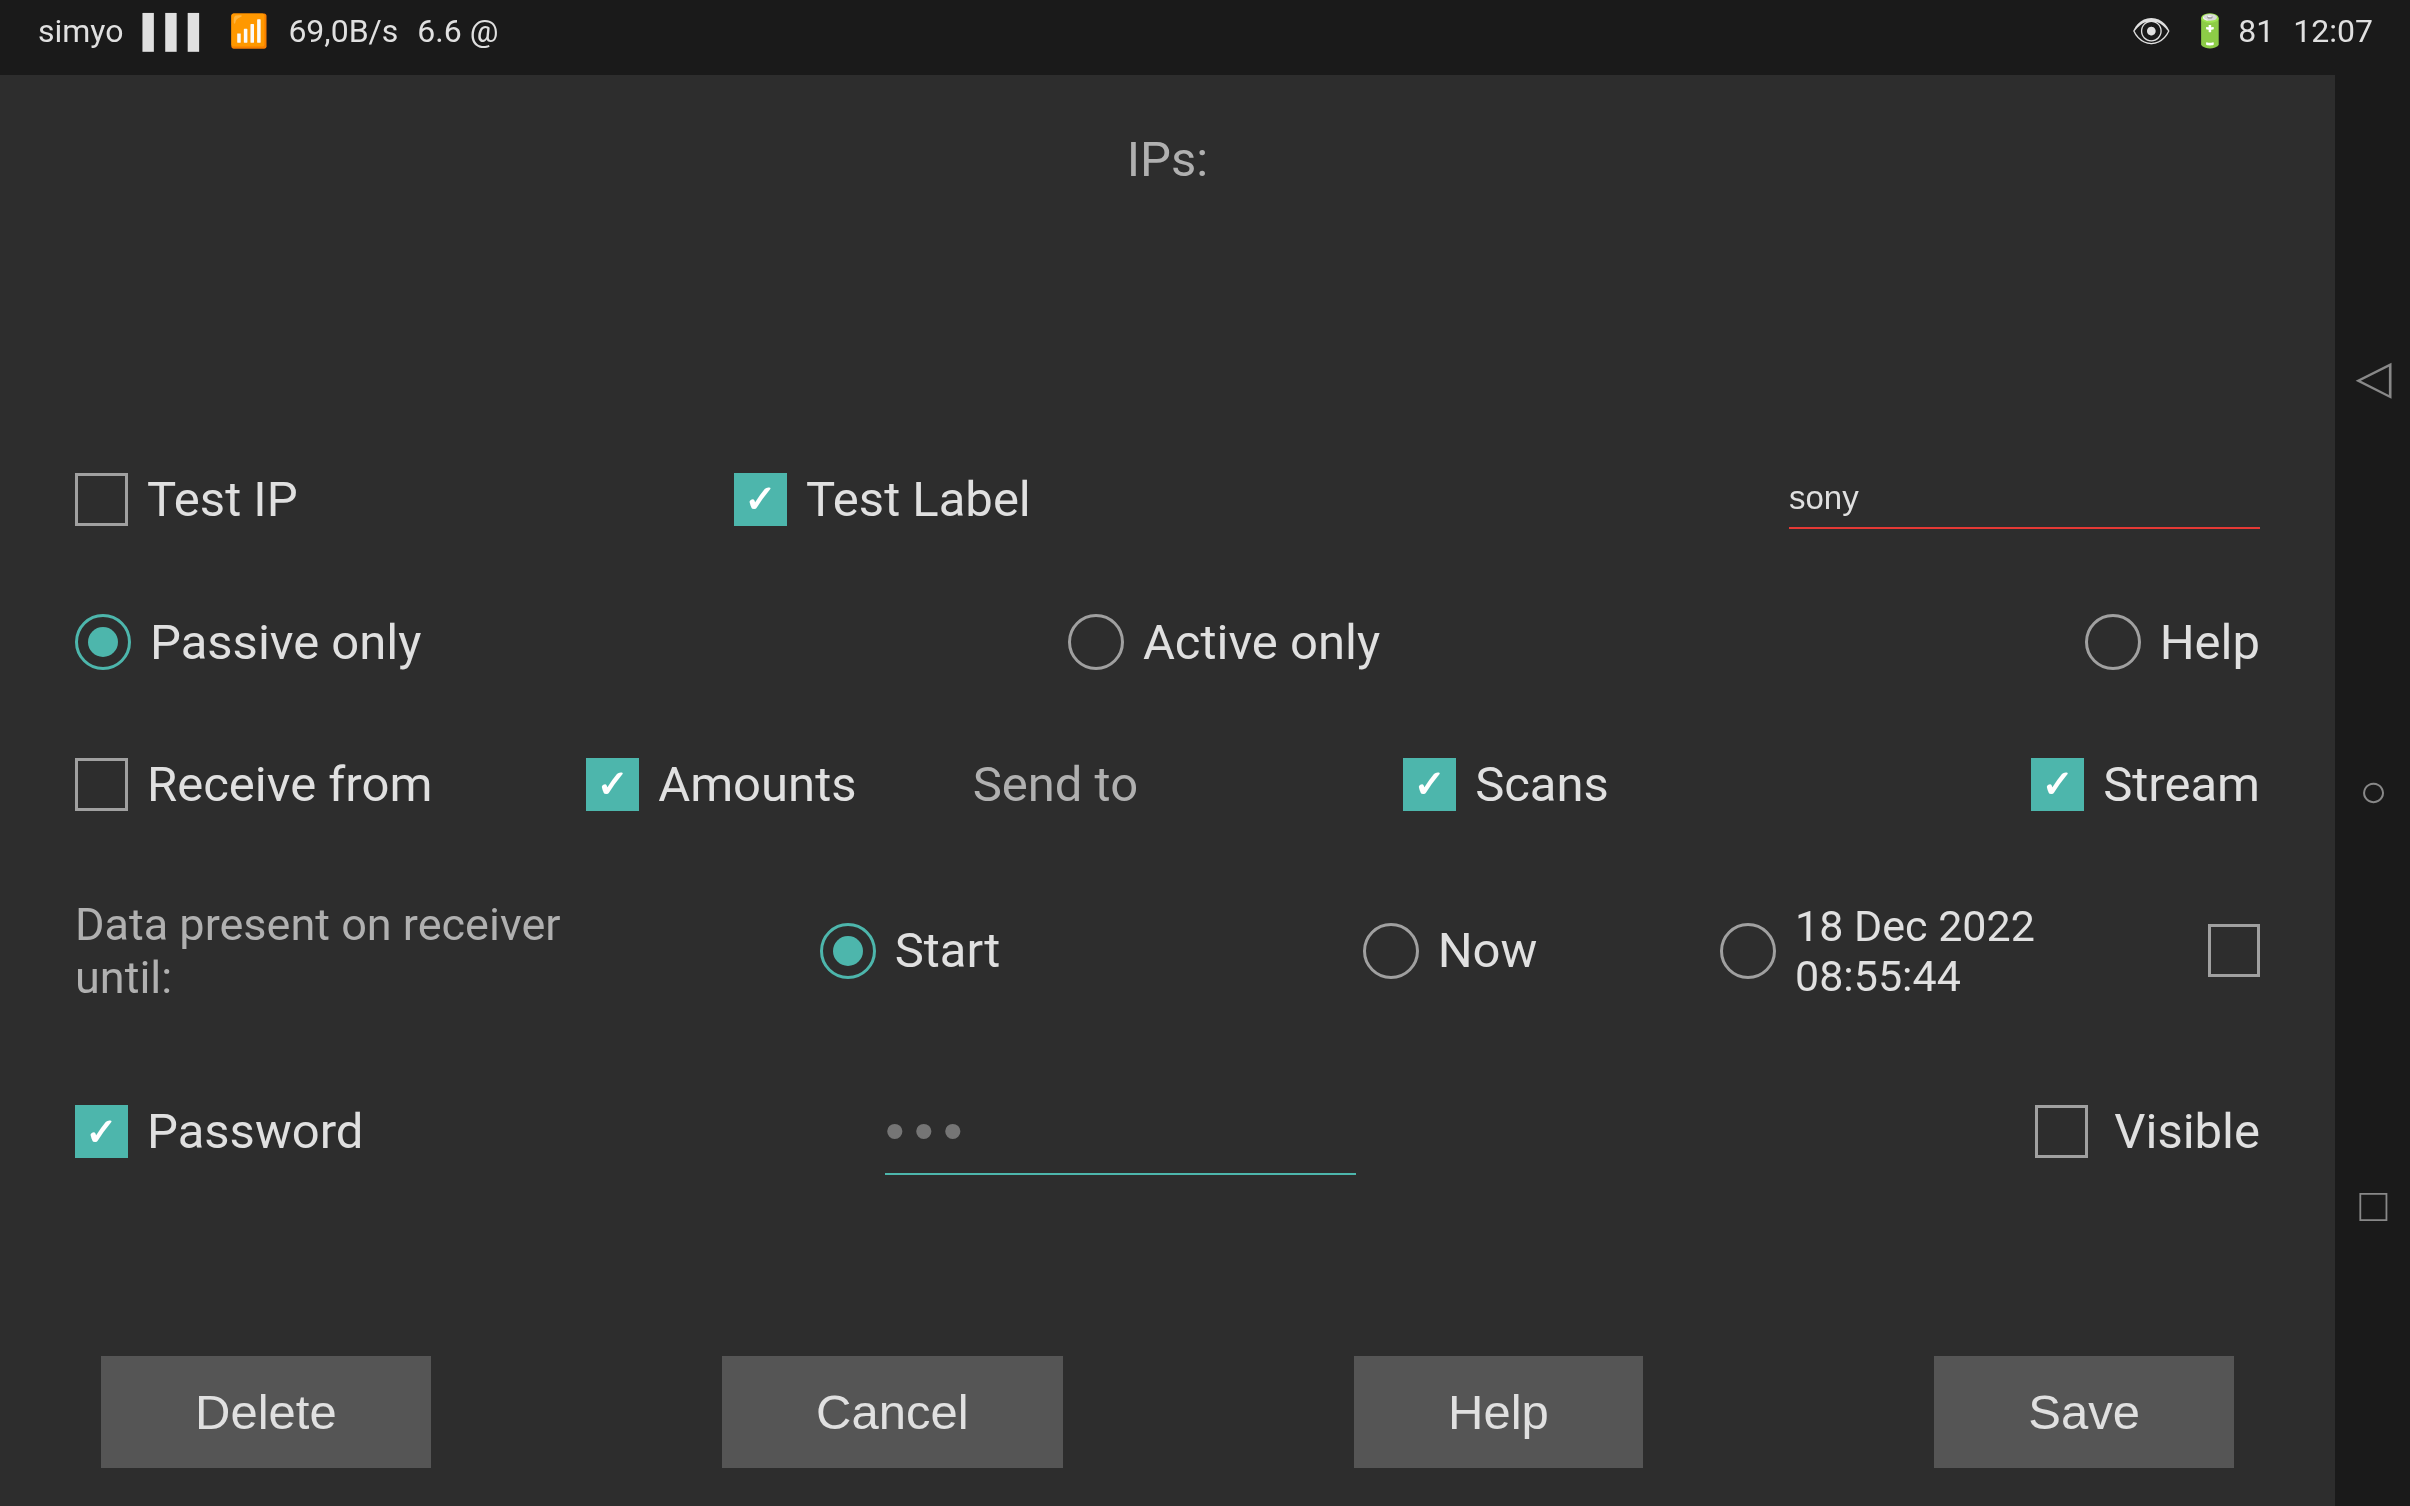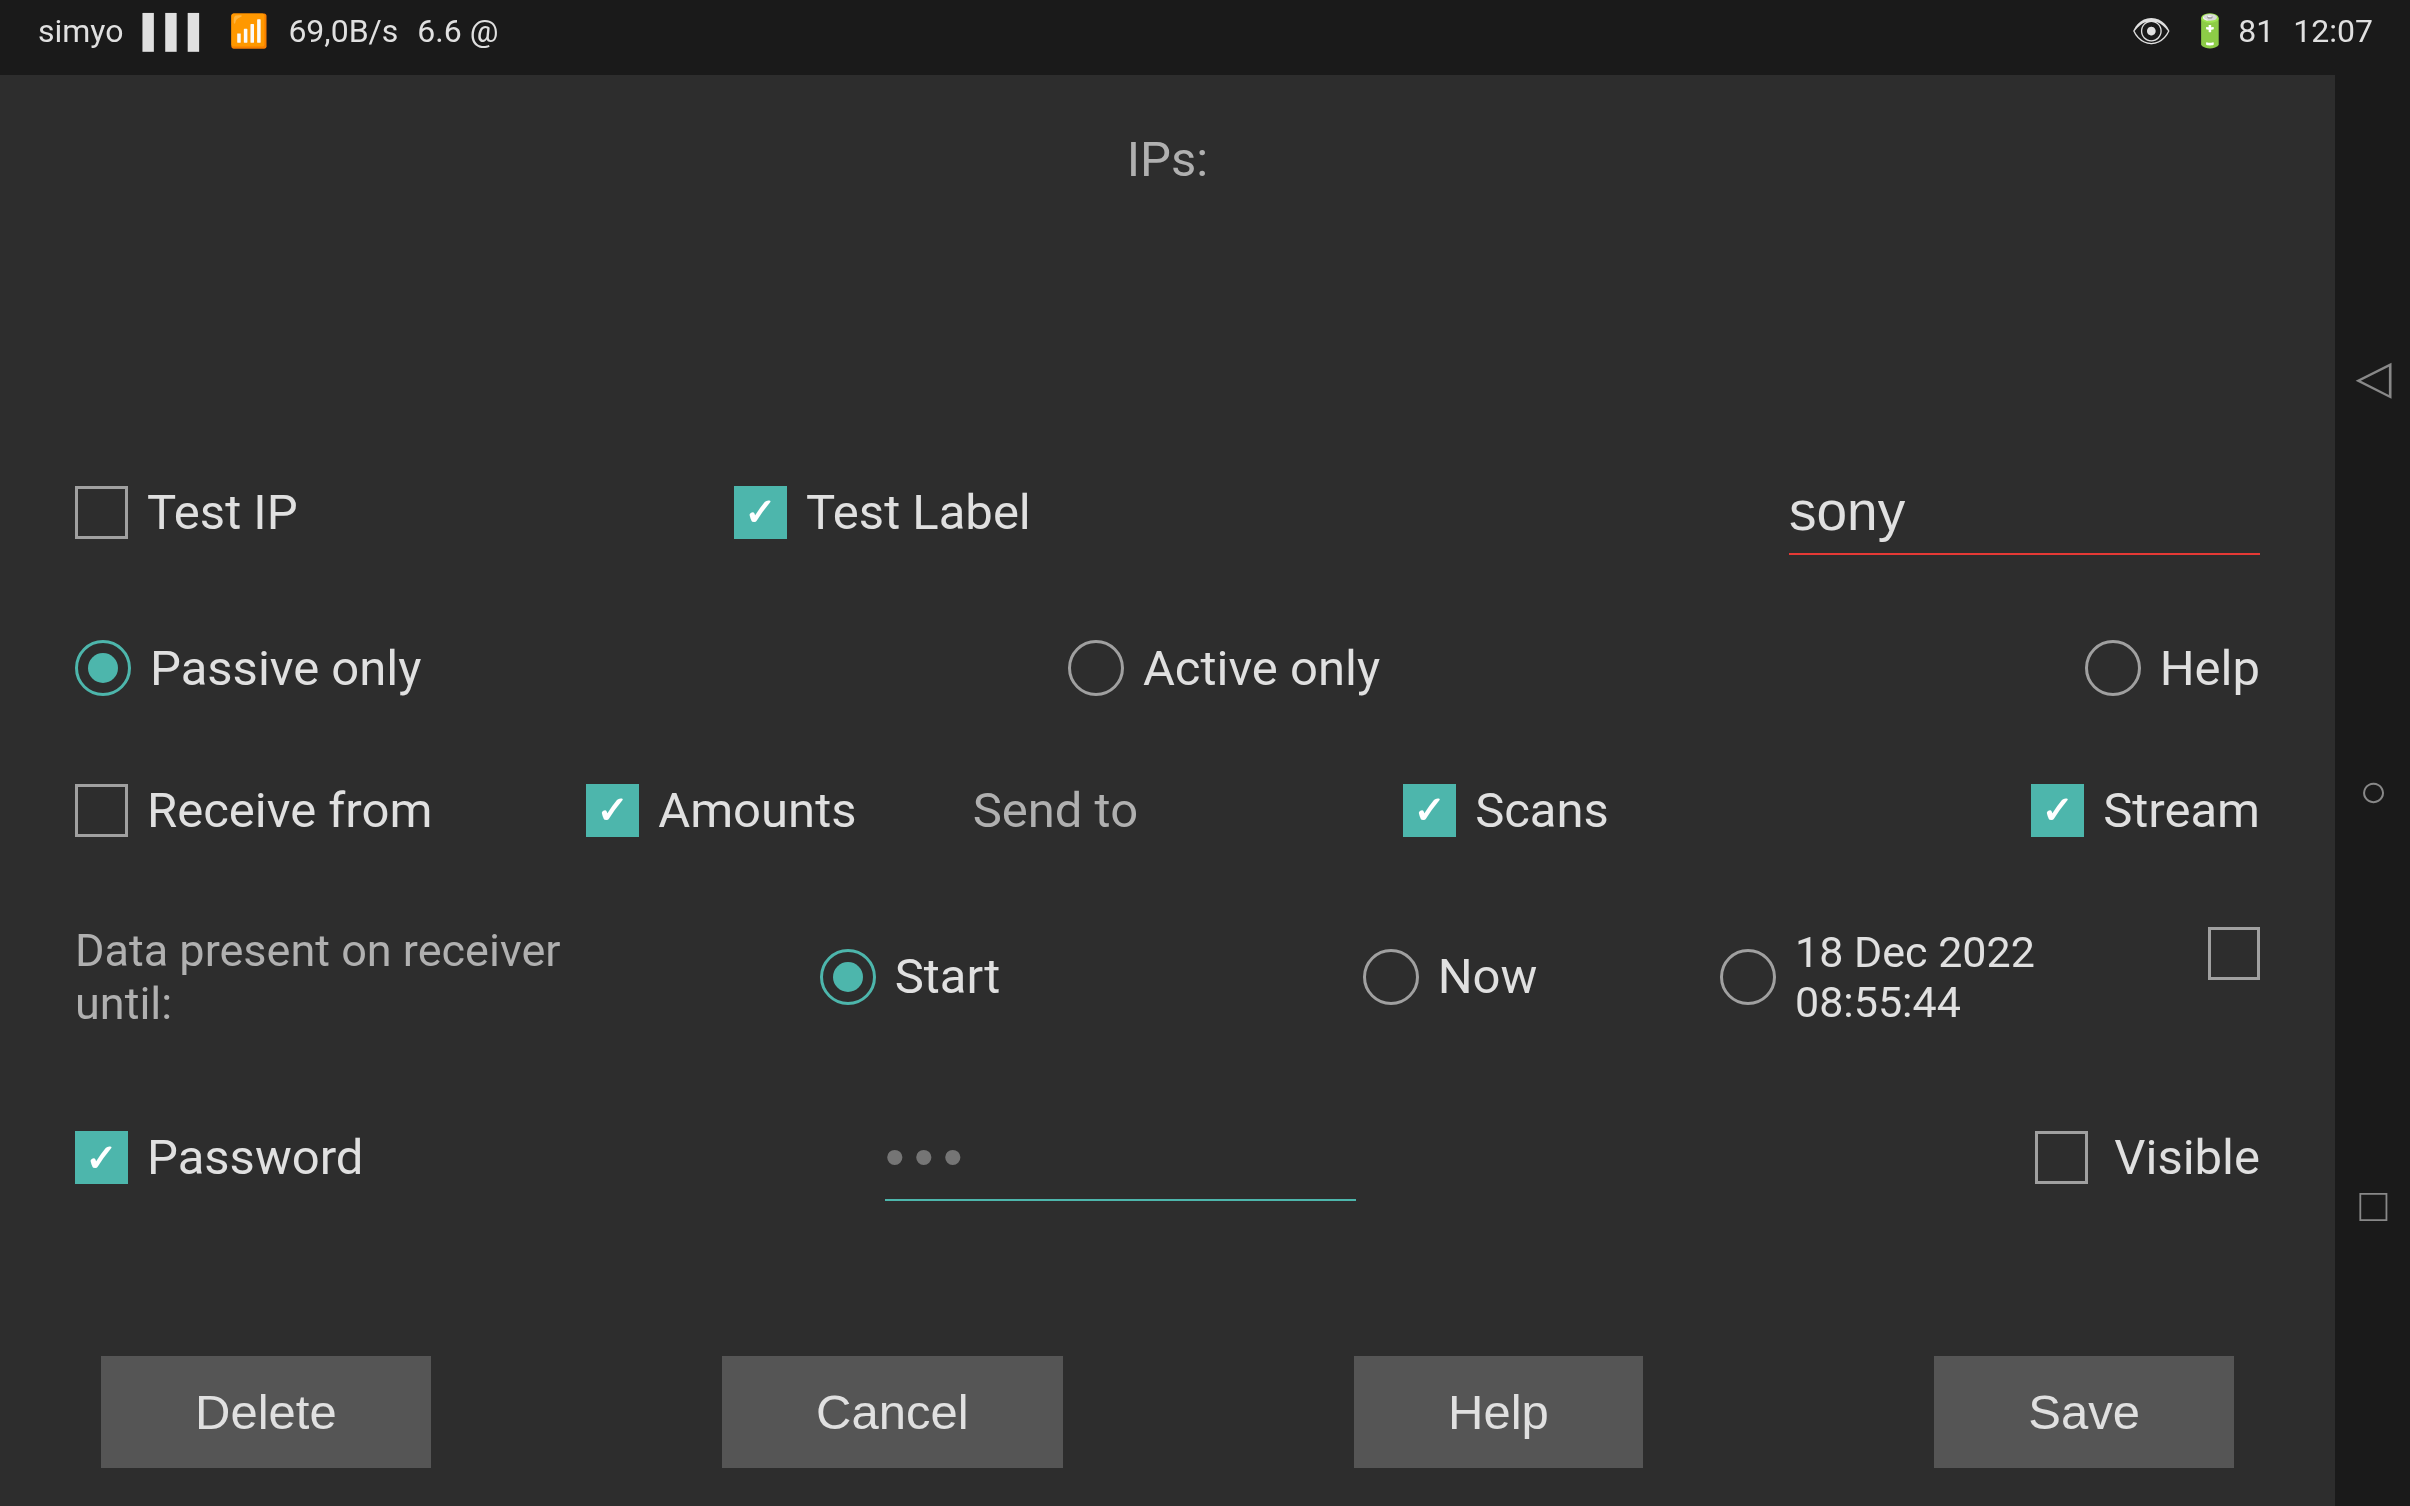--- a/index.html
+++ b/index.html
@@ -125,21 +125,21 @@
       font-size: 49px;
       color: #e0e0e0;
     }
 
     
     .text-input {
       background: transparent;
       border: none;
       border-bottom: 2.8px solid #e53935;
       color: #e0e0e0;
-      font-size: 55px;
+      font-size: 33px;
       padding: 9.4px 0;
       width: 471px;
       outline: none;
     }
 
     
     .password-input {
       background: transparent;
       border: none;
       border-bottom: 2.8px solid #4db6ac;
@@ -348,21 +348,21 @@
         <div class="radio selected"></div>
         <span class="radio-label">Start</span>
       </div>
     </div>
     <div style="flex: 1; display: flex; align-items: center; justify-content: center;">
       <div class="radio-container">
         <div class="radio"></div>
         <span class="radio-label">Now</span>
       </div>
     </div>
-    <div style="flex: 1; display: flex; align-items: flex-start; justify-content: flex-end; gap: 8px;">
+    <div style="flex: 1; display: flex; align-items: center; justify-content: flex-end; gap: 8px;">
       <div class="radio-container">
         <div class="radio"></div>
         <span class="date-label">18 Dec 2022 08:55:44</span>
       </div>
       <div style="width: 53px; height: 53px; border: 3.8px solid #a0a0a0;"></div>
     </div>
   </div>
 
   <div class="row-password">
     <div style="flex: 0 0 471px;">

